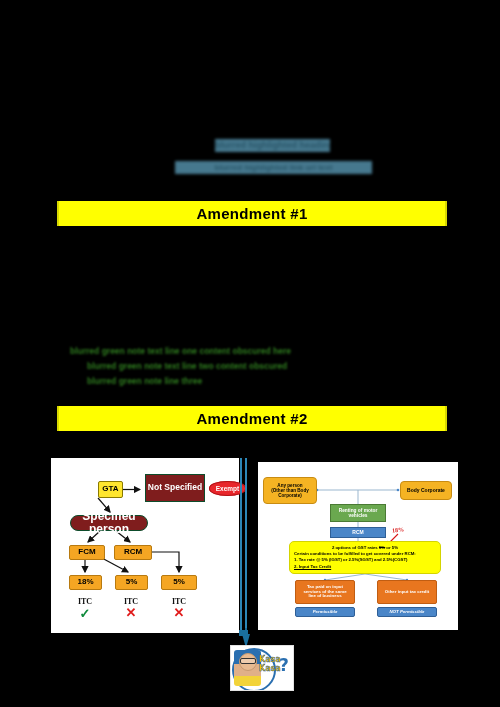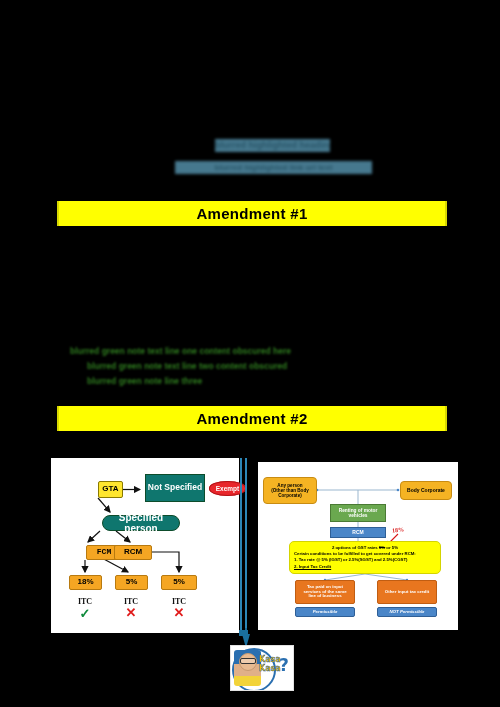--- a/index.html
+++ b/index.html
@@ -70,40 +70,40 @@
 
   
   .node{
     position:absolute;
     box-sizing:border-box;
     display:flex;align-items:center;justify-content:center;
     text-align:center;
     line-height:1.12;
   }
   .n-yellow{background:#ffe62e;border:1.2px solid #8a7a00;color:#000;}
-  .n-green{background:#0f766e;border:1.2px solid #0d4c2b;color:#fff;}
+  .n-green{background:#7f1d1d;border:1.2px solid #0d4c2b;color:#fff;}
   .n-orange{background:#f5a623;border:1.2px solid #b87a10;color:#000;}
   .n-orange2{background:#e8761f;border:1px solid #c05d12;color:#fff;}
   .n-blue{background:#4a86c8;border:1px solid #2f5f96;color:#fff;}
   .n-softgreen{background:#6aa84f;border:1px solid #4a7a34;color:#fff;}
   .n-yellowbox{background:#ffff00;border:1.2px solid #d4d400;color:#000;border-radius:5px;}
   .n-amber{background:#f5b323;border:1px solid #c88c12;color:#000;border-radius:4px;}
 
   
   #gta{left:72px;top:481px;width:25px;height:17px;font-size:8px;font-weight:700;border-radius:2px;margin-left:26px;}
   #notspec{left:145px;top:474px;width:60px;height:28px;font-size:8.5px;font-weight:700;}
   #exempt{
     position:absolute;left:209px;top:481px;width:37px;height:15px;
     background:#e8262b;color:#fff;font-size:6.5px;font-weight:700;
     display:flex;align-items:center;justify-content:center;
     border-radius:50%/48%;
     box-shadow:0 0 0 1px #b01216 inset;
   }
-  #specperson{left:70px;top:515px;width:78px;height:16px;font-size:10px;font-weight:700;border-radius:8px;margin-left:32px;}
-  #fcm{left:86px;top:545px;width:36px;height:15px;font-size:8px;font-weight:700;border-radius:2px;font-family:Liberation Mono, monospace;}
+  #specperson{left:70px;top:515px;width:78px;height:16px;font-size:12px;font-weight:700;border-radius:8px;}
+  #fcm{left:69px;top:545px;width:36px;height:15px;font-size:8px;font-weight:700;border-radius:2px;}
   #rcm{left:114px;top:545px;width:38px;height:15px;font-size:8px;font-weight:700;border-radius:2px;}
   #r18{left:69px;top:575px;width:33px;height:15px;font-size:8px;font-weight:700;border-radius:2px;}
   #r5a{left:115px;top:575px;width:33px;height:15px;font-size:8px;font-weight:700;border-radius:2px;}
   #r5b{left:161px;top:575px;width:36px;height:15px;font-size:8px;font-weight:700;border-radius:2px;}
 
   .itc-label{
     position:absolute;font-size:8px;font-weight:700;color:#111;
     font-family:"Liberation Serif", serif;width:30px;text-align:center;
   }
   .itc-mark{position:absolute;font-size:13px;font-weight:700;width:30px;text-align:center;line-height:1;}

